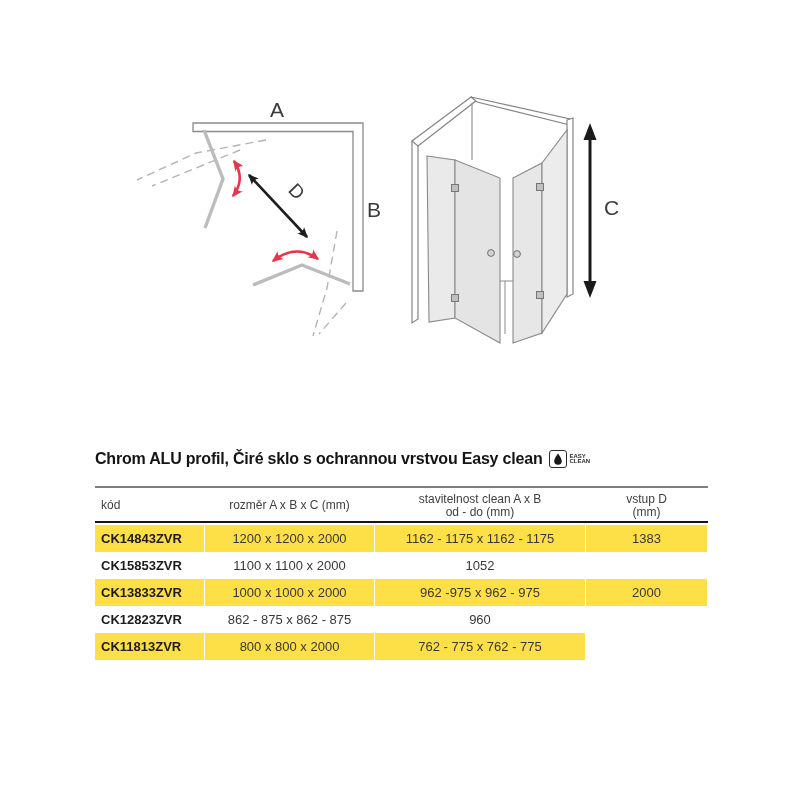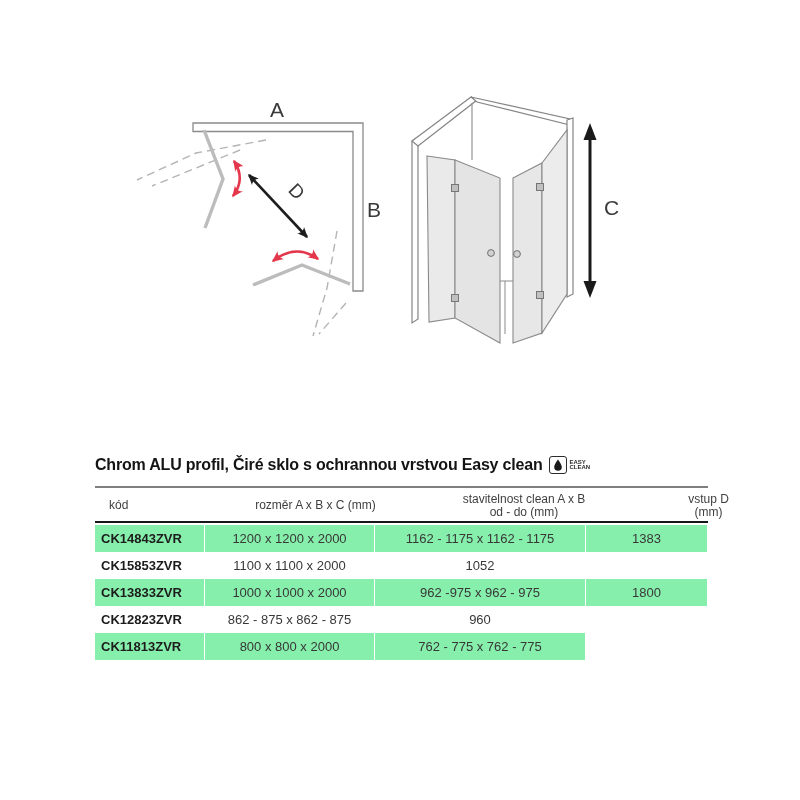--- a/index.html
+++ b/index.html
@@ -2,35 +2,35 @@
 <html><head>
 <meta charset="utf-8">
 <style>
   html,body{margin:0;padding:0;background:#ffffff;}
   body{width:800px;height:800px;position:relative;font-family:"Liberation Sans",sans-serif;overflow:hidden;}
   .stage{position:absolute;inset:0;background:#fff;}
   svg text{font-family:"Liberation Sans",sans-serif;}
 
   
   .sheet{position:absolute;left:95px;top:448px;width:613px;}
-  .title-row{position:absolute;left:0;top:8px;display:flex;align-items:center;white-space:nowrap;}
+  .title-row{position:absolute;left:0;top:2px;display:flex;align-items:center;white-space:nowrap;}
   .title{font-size:16px;font-weight:bold;color:#141414;letter-spacing:-0.2px;}
   .badge{display:flex;align-items:center;margin-left:7px;}
   .badge-box{width:16px;height:16px;border:1.6px solid #2b2b2b;border-radius:3px;display:flex;align-items:center;justify-content:center;}
   .badge-text{margin-left:2px;font-size:6px;line-height:5.5px;font-weight:bold;color:#2b2b2b;letter-spacing:0;}
   .rule-gray{position:absolute;left:0;top:38px;width:613px;height:2px;background:#7f7f7f;}
-  .thead{position:absolute;left:8px;top:43px;width:613px;height:29px;display:grid;grid-template-columns:109px 169px 210px 121px;gap:19px;align-items:center;}
+  .thead{position:absolute;left:0;top:43px;width:613px;height:29px;display:grid;grid-template-columns:109px 169px 210px 121px;gap:1px;align-items:center;}
   .thead .hc{font-size:12px;line-height:13px;color:#3f3f3f;text-align:center;}
   .thead .hc.first{text-align:left;padding-left:6px;}
   .rule-dark{position:absolute;left:0;top:73px;width:613px;height:2px;background:#161616;}
   .tbody{position:absolute;left:0;top:77px;width:613px;}
   .trow{display:grid;grid-template-columns:109px 169px 210px 121px;gap:1px;height:27px;}
   .trow .tc{display:flex;align-items:center;justify-content:center;font-size:13px;color:#383838;background:transparent;}
   .trow .tc.first{justify-content:flex-start;padding-left:6px;font-weight:bold;color:#1c1c1c;}
-  .trow.shade .tc{background:#86efac;}
+  .trow.shade .tc{background:#fde047;}
 </style>
 </head>
 <body>
 
 <div class="stage">
 
   
   <svg width="800" height="450" viewBox="0 0 800 450">
     <defs>
       <marker id="mRed" viewBox="0 0 10 10" refX="8.2" refY="5" markerWidth="4.6" markerHeight="4.6" orient="auto-start-reverse">
@@ -145,21 +145,21 @@
       </div>
       <div class="trow">
         <div class="tc first">CK15853ZVR</div>
         <div class="tc">1100 x 1100 x 2000</div>
         <div class="tc">1052</div>
       </div>
       <div class="trow shade">
         <div class="tc first">CK13833ZVR</div>
         <div class="tc">1000 x 1000 x 2000</div>
         <div class="tc">962 -975 x 962 - 975</div>
-        <div class="tc">1800</div>
+        <div class="tc">2000</div>
       </div>
       <div class="trow">
         <div class="tc first">CK12823ZVR</div>
         <div class="tc">862 - 875 x 862 - 875</div>
         <div class="tc">960</div>
       </div>
       <div class="trow shade">
         <div class="tc first">CK11813ZVR</div>
         <div class="tc">800 x 800 x 2000</div>
         <div class="tc">762 - 775 x 762 - 775</div>

